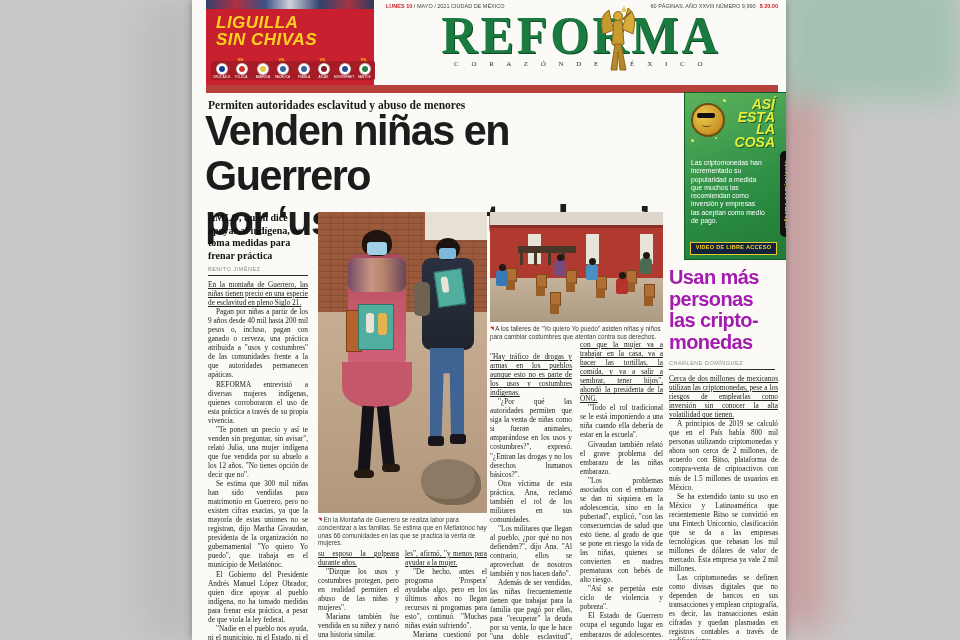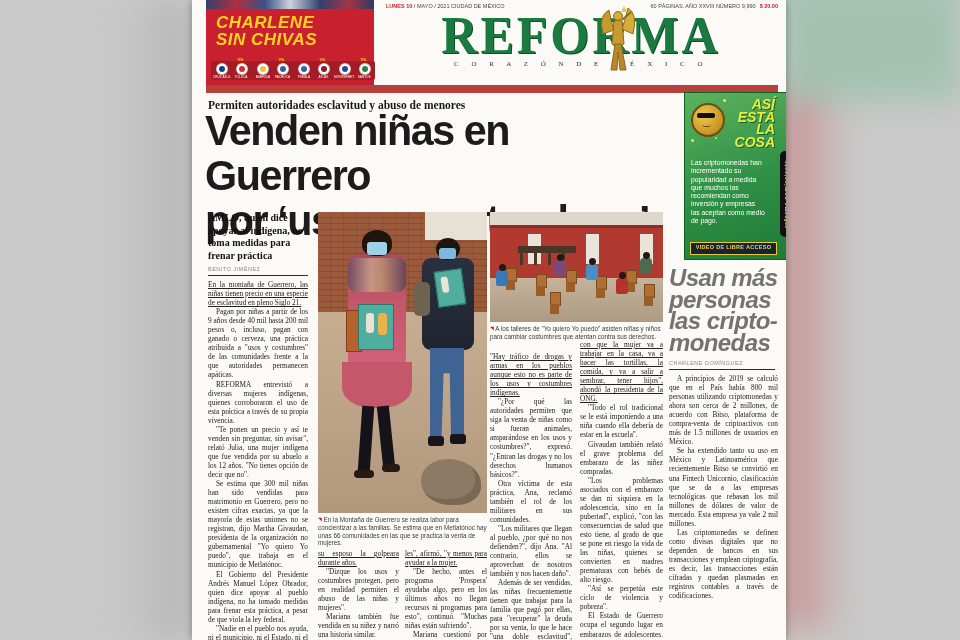--- a/index.html
+++ b/index.html
@@ -133,38 +133,38 @@
   .chair .back{position:absolute;left:2px;top:0;width:9px;height:12px;background:#b06f33;border:1px solid #7c4a1c;}
   .chair .legs{position:absolute;left:2px;top:12px;width:9px;height:10px;background:#9a5f29;}
   .kid{position:absolute;width:12px;height:16px;border-radius:4px 4px 2px 2px;}
   .kid:before{content:"";position:absolute;left:3px;top:-6px;width:7px;height:7px;border-radius:50%;background:#241812;}
   #photo-class .table{position:absolute;left:28px;top:34px;width:58px;height:7px;background:#4a3626;}
   #photo-class .table-legs{position:absolute;left:30px;top:41px;width:54px;height:12px;
       background:repeating-linear-gradient(90deg,#4a3626 0 3px,#0000 3px 14px);}
 
   
   #crypto-hl{position:absolute;left:477px;top:267px;width:112px;
-      font-family:"Liberation Sans",sans-serif;font-weight:bold;color:#737373;
-      font-size:24px;line-height:21.5px;letter-spacing:-.6px;font-style:italic;}
+      font-family:"Liberation Sans",sans-serif;font-weight:bold;color:#a21caf;
+      font-size:20px;line-height:21.5px;letter-spacing:-.6px;}
   #byline-crypto{position:absolute;left:477px;top:360px;width:106px;}
   #col-crypto{left:477px;top:374px;width:109px;height:266px;}
 </style>
 </head>
 <body>
 
 <div class="blur" id="blur-left"></div>
 <div class="blur" id="blur-right-red"></div>
 <div class="blur" id="blur-right-green"></div>
 
 <div id="page">
 
   <div id="photo-strip"></div>
   <div id="liguilla">
     <div class="t">
-      <span>CHARLENE</span><br>
+      <span>LIGUILLA</span><br>
       <span>SIN CHIVAS</span>
     </div>
     <div id="matchups">
         <div class="pair">
           <span class="vs">VS.</span>
           <span class="team">
             <span class="crest">
               <i style="background:#1b3f8f"></i>
             </span>
             <b>CRUZ AZUL</b>
@@ -383,33 +383,34 @@
     <p class="cont">"Hay tráfico de drogas y armas en los pueblos aunque esto no es parte de los usos y costumbres indígenas.</p>
     <p>"¿Por qué las autoridades permiten que siga la venta de niñas como si fueran animales, amparándose en los usos y costumbres?", expresó. "¿Entran las drogas y no los derechos humanos básicos?".</p>
     <p>Otra víctima de esta práctica, Ana, reclamó también el rol de los militares en sus comunidades.</p>
     <p>"Los militares que llegan al pueblo, ¿por qué no nos defienden?", dijo Ana. "Al contrario, ellos se aprovechan de nosotros también y nos hacen daño".</p>
     <p>Además de ser vendidas, las niñas frecuentemente tienen que trabajar para la familia que pagó por ellas, para "recuperar" la deuda por su venta, lo que le hace "una doble esclavitud", aseguró Givaudan.</p>
 
   </div>
   <div id="col5" class="col">
     <p class="cont">con que la mujer va a trabajar en la casa, va a hacer las tortillas, la comida, y va a salir a sembrar, tener hijos", ahondó la presidenta de la ONG.</p>
     <p>"Todo el rol tradicional se le está imponiendo a una niña cuando ella debería de estar en la escuela".</p>
-    <p>Givaudan también relató el grave problema del embarazo de las niñez compradas.</p>
+    <p>Givaudan también relató el grave problema del embarazo de las niñas embarazo.</p>
     <p>"Los problemas asociados con el embarazo se dan ni siquiera en la adolescencia, sino en la pubertad", explicó, "con las consecuencias de salud que esto tiene, al grado de que se pone en riesgo la vida de las niñas, quienes se convierten en madres prematuras con bebés de alto riesgo.</p>
     <p>"Así se perpetúa este ciclo de violencia y pobreza".</p>
     <p>El Estado de Guerrero ocupa el segundo lugar en embarazos de adolescentes. En esta entidad ocurren dos de cada 10 nacimientos de bebés cuyas madres tienen menos de 19 años.</p>
 
   </div>
 
   <div id="crypto-hl">
     <span>Usan más</span><br>
     <span>personas</span><br>
     <span>las cripto-</span><br>
     <span>monedas</span>
   </div>
   <div id="byline-crypto" class="byline">CHARLENE DOMÍNGUEZ</div>
   <div id="col-crypto" class="col">
+    <p class="cont">Cerca de dos millones de mexicanos utilizan las criptomonedas, pese a los riesgos de emplearlas como inversión sin conocer la alta volatilidad que tienen.</p>
     <p>A principios de 2019 se calculó que en el País había 800 mil personas utilizando criptomonedas y ahora son cerca de 2 millones, de acuerdo con Bitso, plataforma de compra-venta de criptoactivos con más de 1.5 millones de usuarios en México.</p>
     <p>Se ha extendido tanto su uso en México y Latinoamérica que recientemente Bitso se convirtió en una Fintech Unicornio, clasificación que se da a las empresas tecnológicas que rebasan los mil millones de dólares de valor de mercado. Esta empresa ya vale 2 mil millones.</p>
     <p>Las criptomonedas se definen como divisas digitales que no dependen de bancos en sus transacciones y emplean criptografía, es decir, las transacciones están cifradas y quedan plasmadas en registros contables a través de codificaciones.</p>
   </div>
 
 </div>
 
 </body></html>

